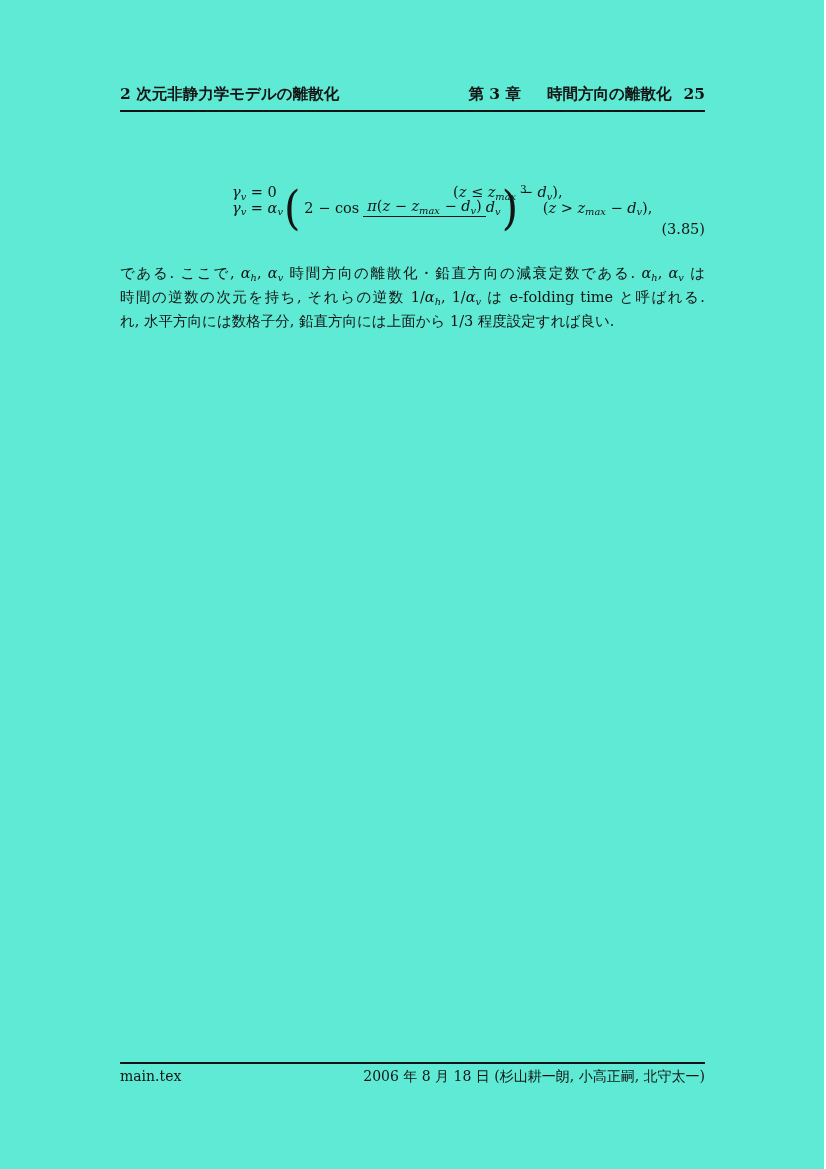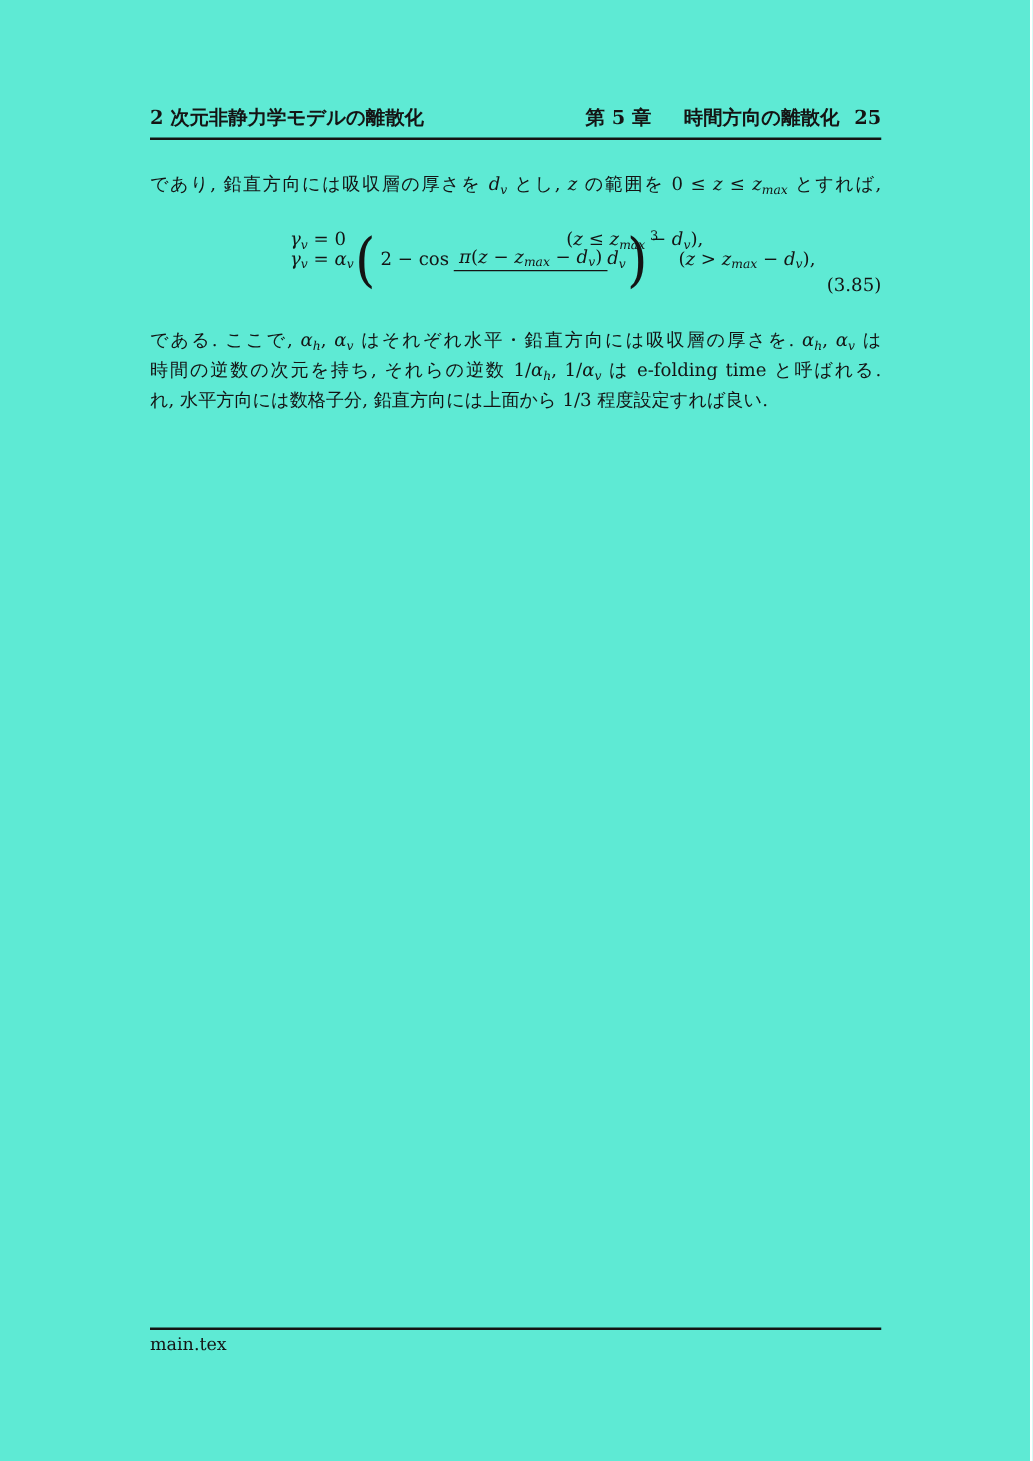--- a/index.html
+++ b/index.html
@@ -77,28 +77,27 @@
   }
 </style>
 </head>
 <body>
 
 <div class="page">
 
   <div class="content-col hdr">
     <span>2 次元非静力学モデルの離散化</span>
     <span class="hdr-right">
-      <span>第 5 章</span>
+      <span>第 3 章</span>
       <span class="hdr-section">時間方向の離散化</span>
       <span class="hdr-pagenum">25</span>
     </span>
   </div>
   <div class="content-col rule hdr-rule"></div>
 
-  <div class="content-col bodytext p1 jline"><span>であり, 鉛直方向には吸収層の厚さを </span><span class="mi">d</span><sub class="mi">v</sub><span> とし, </span><span class="mi">z</span><span> の範囲を 0 ≤ </span><span class="mi">z</span><span> ≤ </span><span class="mi">z</span><sub class="mi">max</sub><span> とすれば,</span></div>
 
   <div class="content-col eq">
     <div class="eq-abs eq-lhs1"><span class="mi">γ</span><sub class="mi">v</sub><span> = 0</span></div>
     <div class="eq-abs eq-cond1"><span>(</span><span class="mi">z</span><span> ≤ </span><span class="mi">z</span><sub class="mi">max</sub><span> − </span><span class="mi">d</span><sub class="mi">v</sub><span>),</span></div>
 
     <div class="eq-abs eq-row2">
       <span><span class="mi">γ</span><sub class="mi">v</sub><span> = </span><span class="mi">α</span><sub class="mi">v</sub></span>
       <span class="bigp">(</span>
       <span class="pre-cos"><span>2 − cos</span></span>
       <span class="frac">
@@ -107,23 +106,24 @@
       </span>
       <span class="bigp">)</span>
       <span class="exp">3</span>
       <span class="eq-cond2"><span>(</span><span class="mi">z</span><span> &gt; </span><span class="mi">z</span><sub class="mi">max</sub><span> − </span><span class="mi">d</span><sub class="mi">v</sub><span>),</span></span>
     </div>
 
     <div class="eq-abs eq-num">(3.85)</div>
   </div>
 
   <div class="content-col bodytext p2">
-    <div class="line jline"><span>である. ここで, </span><span class="mi">α</span><sub class="mi">h</sub><span>, </span><span class="mi">α</span><sub class="mi">v</sub><span> はそれぞれ水平・鉛直方向には吸収層の厚さを. </span><span class="mi">α</span><sub class="mi">h</sub><span>, </span><span class="mi">α</span><sub class="mi">v</sub><span> は</span></div>
+    <div class="line jline"><span>である. ここで, </span><span class="mi">α</span><sub class="mi">h</sub><span>, </span><span class="mi">α</span><sub class="mi">v</sub><span> 時間方向の離散化・鉛直方向の減衰定数である. </span><span class="mi">α</span><sub class="mi">h</sub><span>, </span><span class="mi">α</span><sub class="mi">v</sub><span> は</span></div>
     <div class="line jline"><span>時間の逆数の次元を持ち, それらの逆数 1/</span><span class="mi">α</span><sub class="mi">h</sub><span>, 1/</span><span class="mi">α</span><sub class="mi">v</sub><span> は e-folding time と呼ばれる.</span></div>
     <div class="line"><span>れ, 水平方向には数格子分, 鉛直方向には上面から 1/3 程度設定すれば良い.</span></div>
   </div>
 
   <div class="content-col rule ftr-rule"></div>
   <div class="content-col ftr">
     <span>main.tex</span>
+    <span>2006 年 8 月 18 日 (杉山耕一朗, 小高正嗣, 北守太一)</span>
   </div>
 
 </div>
 
 </body></html>

